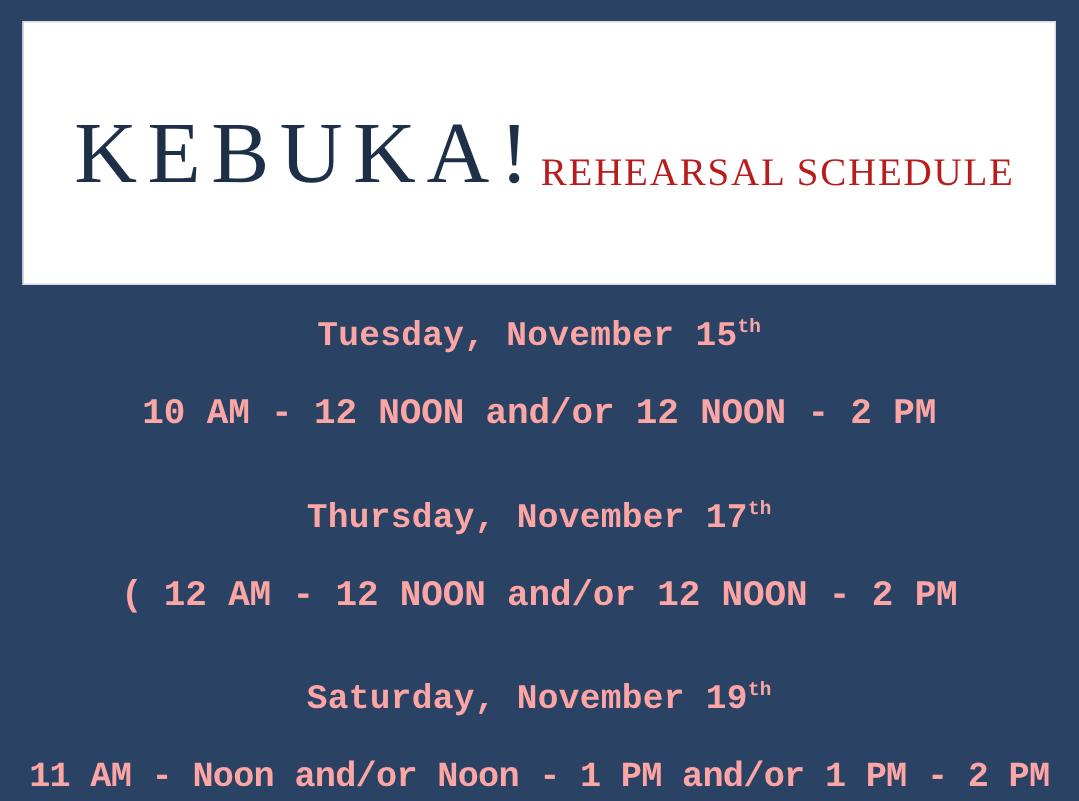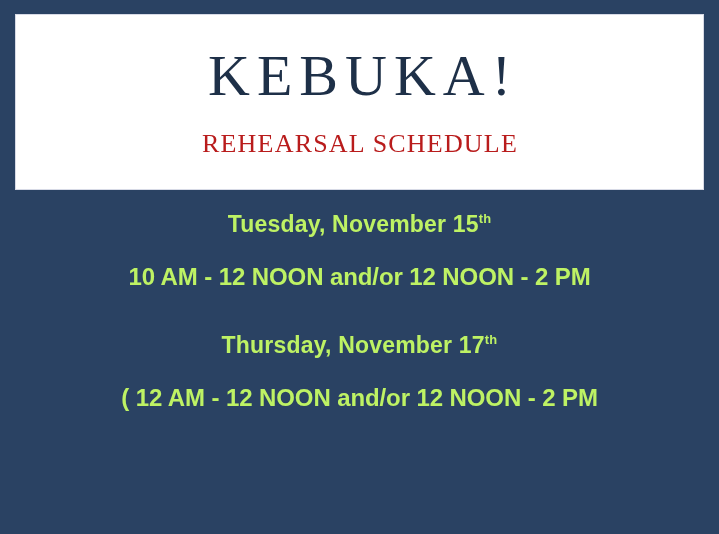--- a/index.html
+++ b/index.html
@@ -26,21 +26,21 @@
   .banner {
     position: absolute;
     left: 15px;
     top: 14px;
     width: 689px;
     height: 176px;
     background: #ffffff;
     border: 1px solid #d7dae6;
     box-sizing: border-box;
     display: flex;
-    flex-direction: column;
+    flex-direction: row;
     align-items: center;
     justify-content: center;
   }
 
   .banner-title {
     font-family: "Liberation Serif", "DejaVu Serif", serif;
     font-size: 58px;
     line-height: 1;
     color: #1e3048;
     letter-spacing: 7px;
@@ -80,22 +80,22 @@
     width: 100%;
     text-align: center;
     margin-bottom: 38px;
   }
   .block:last-child {
     margin-bottom: 0;
   }
 
   .block-date,
   .block-times {
-    color: #bef264;
-    font-family: Liberation Sans, sans-serif;
+    color: #fca5a5;
+    font-family: Liberation Mono, monospace;
     font-weight: bold;
     white-space: nowrap;
     margin: 0;
     padding: 0;
   }
 
   .block-date {
     font-size: 23px;
     line-height: 29px;
     letter-spacing: 0.2px;
@@ -135,15 +135,19 @@
     <div class="block block-1">
       <div class="block-date"><span>Tuesday, November 15</span><sup class="ord">th</sup></div>
       <div class="block-times">10 AM - 12 NOON and/or 12 NOON - 2 PM</div>
     </div>
 
     <div class="block block-2">
       <div class="block-date"><span>Thursday, November 17</span><sup class="ord">th</sup></div>
       <div class="block-times">( 12 AM - 12 NOON and/or 12 NOON - 2 PM</div>
     </div>
 
+    <div class="block block-3">
+      <div class="block-date"><span>Saturday, November 19</span><sup class="ord">th</sup></div>
+      <div class="block-times">11 AM - Noon and/or Noon - 1 PM and/or 1 PM - 2 PM</div>
+    </div>
 
   </div>
 </div>
 
 </body></html>

